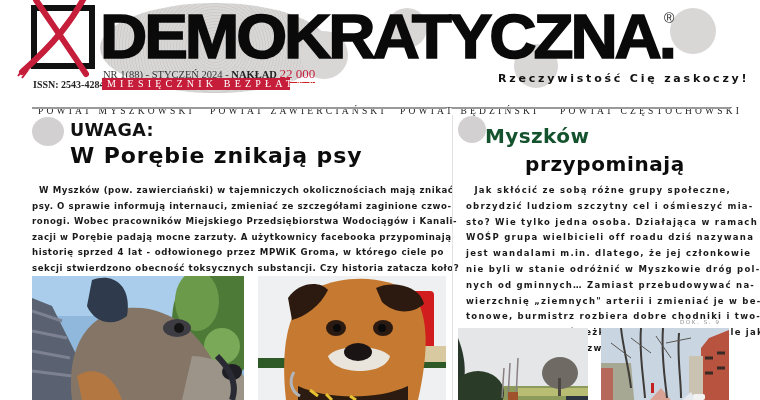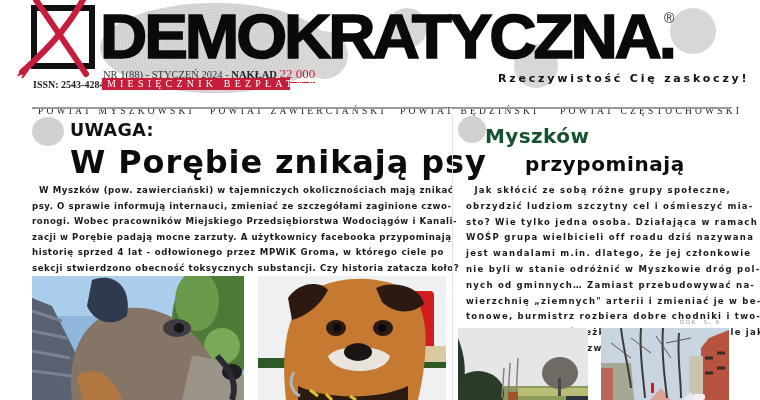--- a/index.html
+++ b/index.html
@@ -47,21 +47,21 @@
 
     
     .left-col { position: absolute; left: 32px; top: 110px; width: 412px; height: 253px; }
     .bullet { position: absolute; border-radius: 50%; background: #d2d0d0; }
     .kicker {
       position: absolute; left: 38px; top: 10px;
       font-family: "DejaVu Sans", sans-serif; font-weight: bold; font-size: 17.5px; color: #111; letter-spacing: 0.4px;
     }
     .headline {
       position: absolute; left: 38px; top: 33px;
-      font-family: "DejaVu Sans", sans-serif; font-weight: bold; font-size: 32px; color: #0c0c0c; letter-spacing: 0.9px; white-space: nowrap;
+      font-family: "DejaVu Sans", sans-serif; font-weight: bold; font-size: 22px; color: #0c0c0c; letter-spacing: 0.9px; white-space: nowrap;
     }
     .body-text {
       position: absolute; font-family: "DejaVu Sans", sans-serif; font-weight: bold;
       color: #1a1a1a; text-align: justify; hyphens: manual;
     }
     .body-text .line { display: block; white-space: nowrap; text-align-last: justify; }
     .left-body { left: 0; top: 73px; width: 412px; font-size: 8.6px; line-height: 15.6px; letter-spacing: 0.55px; }
     .ref { position: absolute; font-family: "DejaVu Sans", sans-serif; font-size: 5.5px; letter-spacing: 1.6px; color: #8c8c8c; }
 
     .photo { position: absolute; overflow: hidden; }

